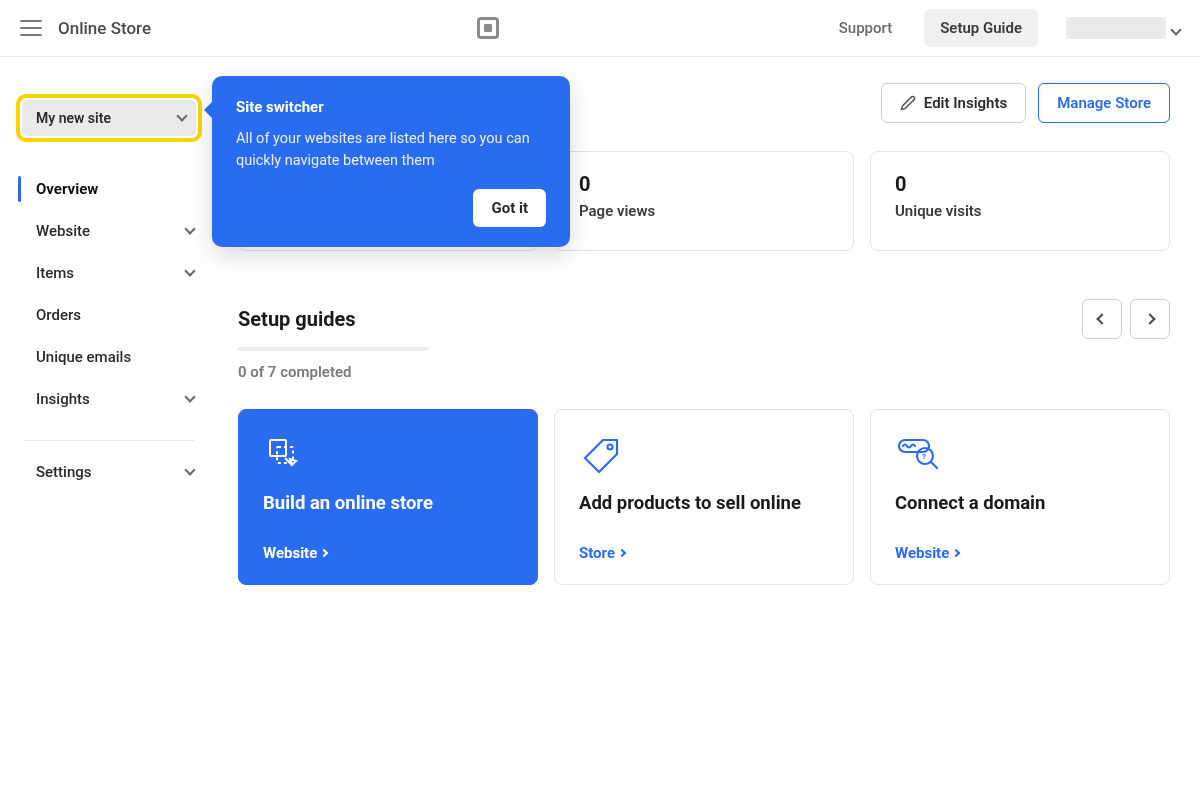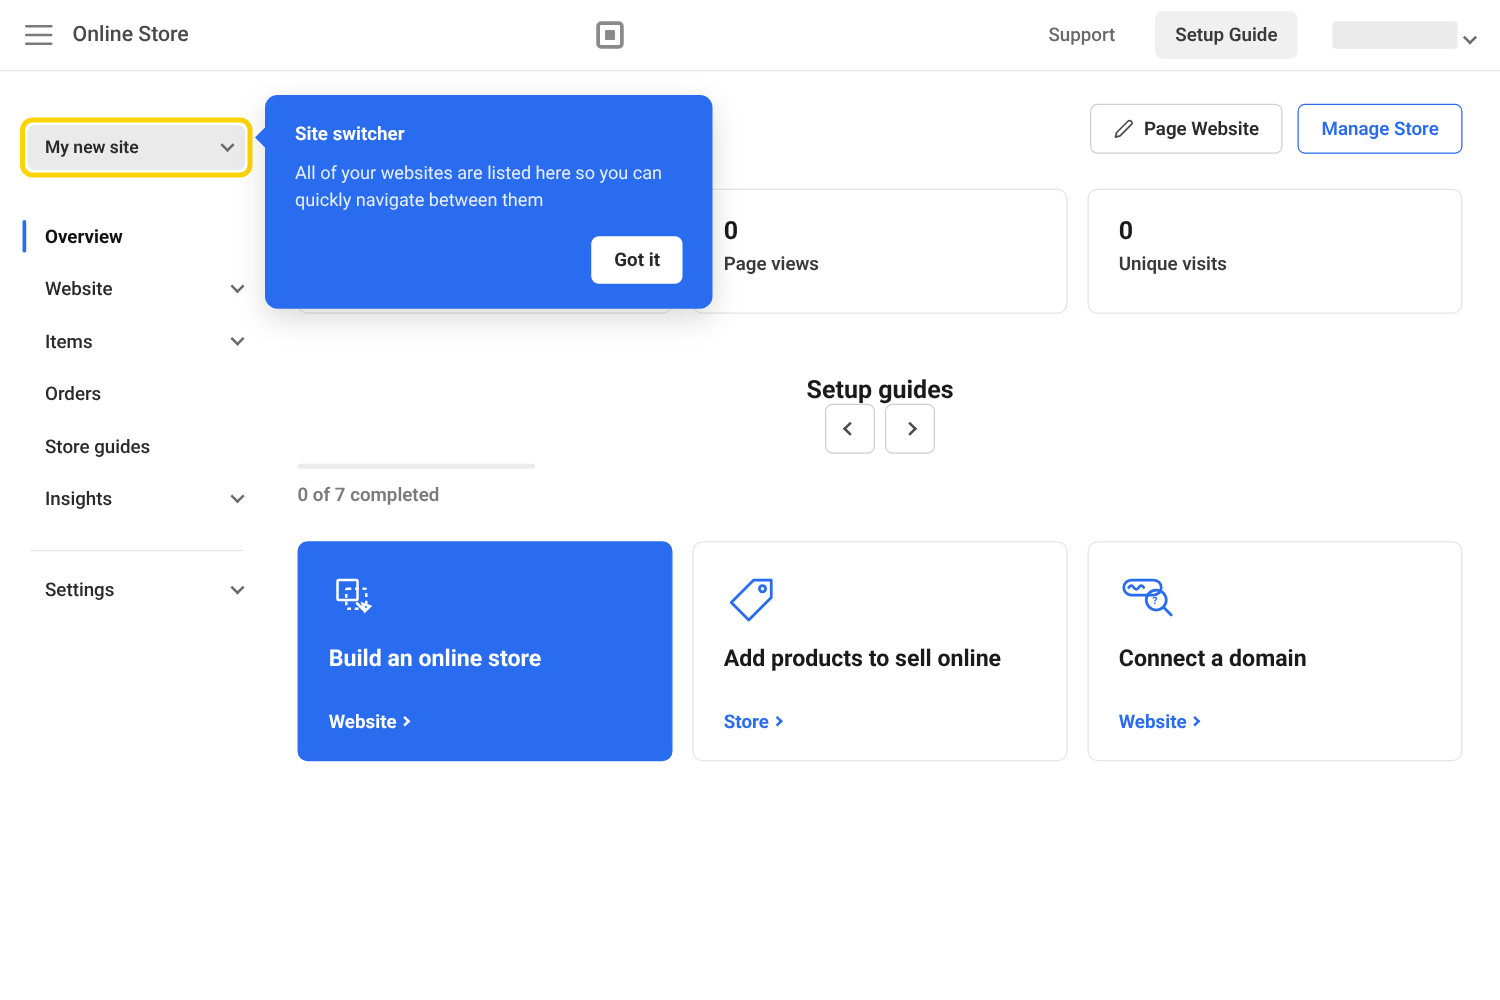--- a/index.html
+++ b/index.html
@@ -52,21 +52,21 @@
 .btn-outline { border: 1px solid #cfcfcf; border-radius: 6px; background: #fff; height: 40px; padding: 0 18px; display: flex; align-items: center; gap: 8px; font-size: 15px; font-weight: 600; cursor: pointer; color: #2a2a2a; }
 .btn-outline-blue { border: 1.5px solid #2a6cf0; color: #2a6cf0; }
 
 
 .stats { display: flex; gap: 16px; margin-bottom: 48px; }
 .stat-card { flex: 1; border: 1px solid #e4e4e4; border-radius: 8px; padding: 20px 24px 26px 24px; min-height: 100px; }
 .stat-val { font-size: 20px; font-weight: 700; margin-bottom: 6px; }
 .stat-label { font-size: 15px; font-weight: 600; color: #3a3a3a; }
 
 
-.setup-head { display: flex; justify-content: space-between; align-items: center; margin-bottom: 8px; flex-direction: column; }
+.setup-head { display: flex; justify-content: space-between; align-items: center; margin-bottom: 8px; }
 .setup-title { font-size: 20px; font-weight: 700; }
 .nav-arrows { display: flex; gap: 8px; }
 .arrow-btn { width: 40px; height: 40px; border: 1px solid #cfcfcf; border-radius: 6px; background: #fff; display: flex; align-items: center; justify-content: center; cursor: pointer; color: #4a4a4a; font-size: 18px; }
 
 .progress-track { height: 4px; width: 190px; background: #ececec; border-radius: 2px; margin-bottom: 12px; position: relative; }
 .progress-fill { position: absolute; left: 0; top: 0; bottom: 0; width: 0%; background: #2a6cf0; border-radius: 2px; }
 .progress-text { font-size: 15px; font-weight: 600; color: #7a7a7a; margin-bottom: 28px; }
 
 .cards { display: flex; gap: 16px; }
 .guide-card { flex: 1; border: 1px solid #e4e4e4; border-radius: 8px; padding: 24px 24px 22px 24px; min-height: 176px; display: flex; flex-direction: column; background: #fff; cursor: pointer; }
@@ -131,21 +131,21 @@
         <span class="small-chev"><span class="chev down"></span></span>
       </li>
       <li class="nav-item">
         <span>Items</span>
         <span class="small-chev"><span class="chev down"></span></span>
       </li>
       <li class="nav-item">
         <span>Orders</span>
       </li>
       <li class="nav-item">
-        <span>Store guides</span>
+        <span>Unique emails</span>
       </li>
       <li class="nav-item">
         <span>Insights</span>
         <span class="small-chev"><span class="chev down"></span></span>
       </li>
     </ul>
     <div class="nav-sep"></div>
     <ul class="nav">
       <li class="nav-item">
         <span>Settings</span>
@@ -164,21 +164,21 @@
 
   <div class="main">
 
     <div class="page-head">
       <div class="page-title">Overview</div>
       <div class="head-actions">
         <div class="btn-outline">
           <svg width="16" height="16" viewBox="0 0 24 24" fill="none" stroke="#4a4a4a" stroke-width="2" stroke-linecap="round" stroke-linejoin="round">
               <path d="M17 3a2.8 2.8 0 1 1 4 4L7.5 20.5 2 22l1.5-5.5L17 3z"></path>
             </svg>
-          <span>Page Website</span>
+          <span>Edit Insights</span>
         </div>
         <div class="btn-outline btn-outline-blue">
           <span>Manage Store</span>
         </div>
       </div>
     </div>
 
     <div class="stats">
       <div class="stat-card">
         <div class="stat-val">$0.00</div>

